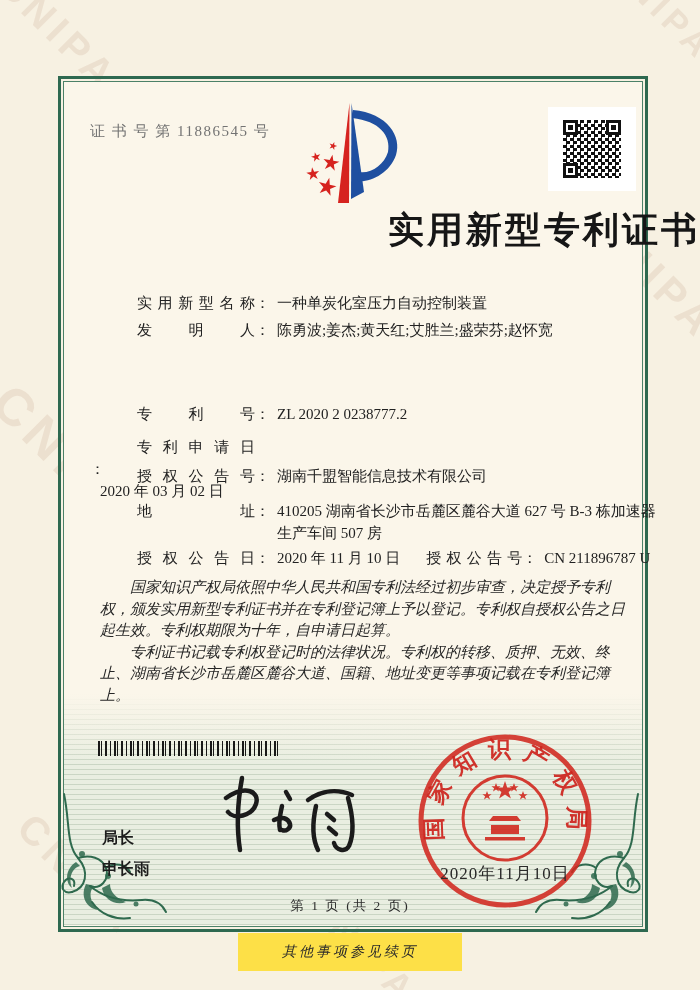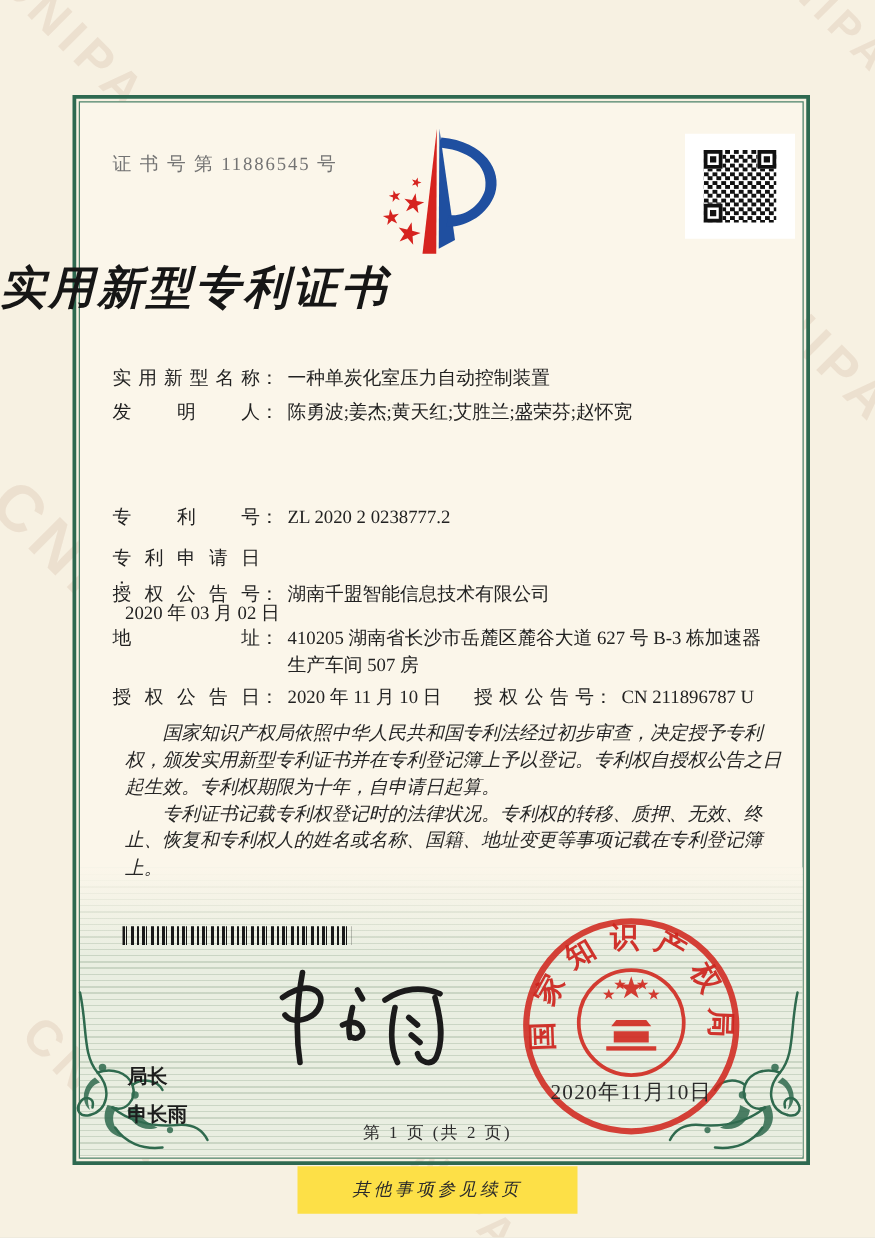--- a/index.html
+++ b/index.html
@@ -23,40 +23,40 @@
   #orn-left{left:56px;top:792px;}
   #orn-right{left:534px;top:792px;transform:scaleX(-1);}
   
   #cert-no{position:absolute;left:90px;top:122px;font-size:15px;letter-spacing:1.5px;color:#737373;}
   #logo{position:absolute;left:300px;top:95px;}
   #qrbox{position:absolute;left:548px;top:107px;width:88px;height:84px;background:#fff;}
   #qr{position:absolute;left:15px;top:13px;width:58px;height:58px;
       background:#fff repeating-conic-gradient(#111 0% 25%,#fff 0% 50%);background-size:7px 7px;}
   .finder{position:absolute;width:15px;height:15px;border:3px solid #111;background:#fff;box-sizing:border-box;}
   .finder::after{content:"";position:absolute;left:2px;top:2px;width:5px;height:5px;background:#111;}
-  #title{position:absolute;left:0;right:0;top:206px;text-align:left;
-         font-size:36px;font-weight:bold;letter-spacing:3px;color:#161616;font-style:italic;}
+  #title{position:absolute;left:0;right:0;top:206px;text-align:right;
+         font-size:36px;font-weight:bold;letter-spacing:3px;color:#161616;}
   
   .row{position:absolute;left:90px;display:flex;align-items:flex-start;
        font-size:15px;color:#222;line-height:22px;}
-  .lbl{display:inline-block;width:118px;text-align:justify;text-align-last:justify;}
+  .lbl{display:inline-block;width:118px;text-align:justify;text-align-last:justify;margin-left:47px;}
   .lbl2{display:inline-block;width:96px;text-align:justify;text-align-last:justify;}
   .colon{display:inline-block;width:12px;}
   .val{display:inline-block;margin-left:10px;max-width:392px;}
   .pair2{margin-left:26px;}
   
   #paras{position:absolute;left:100px;top:577px;width:528px;font-family:Liberation Serif, serif;}
   #paras p{margin:0;text-indent:2em;font-size:15px;line-height:21.5px;
            font-style:italic;color:#262626;}
   
   #barcode{position:absolute;left:98px;top:741px;width:183px;height:15px;
            background:repeating-linear-gradient(90deg,#181818 0 2px,transparent 2px 3px,
              #181818 3px 4px,transparent 4px 7px,#181818 7px 9px,transparent 9px 12px,
              #181818 12px 13px,transparent 13px 16px);}
-  #signer{position:absolute;left:102px;top:846px;font-size:16px;font-weight:bold;
+  #signer{position:absolute;left:102px;top:822px;font-size:16px;font-weight:bold;
           color:#1d1d1d;line-height:31px;font-family:"Liberation Sans","DejaVu Sans",sans-serif;}
   #signature{position:absolute;left:212px;top:770px;}
   #seal{position:absolute;left:415px;top:733px;}
   #page-num{position:absolute;left:0;right:0;top:897px;text-align:center;
             font-size:13.5px;letter-spacing:2px;color:#2c2c2c;}
   #note-box{position:absolute;left:238px;top:933px;width:224px;height:38px;background:#fde047;
             display:flex;align-items:center;justify-content:center;}
   #note-box span{font-size:14px;font-style:italic;letter-spacing:3px;color:#2a2a2a;}
 </style>
 </head>
@@ -182,21 +182,21 @@
       <span class="colon">：</span>
     <span class="val">2020 年 11 月 10 日</span>
     <span class="pair2"></span>
     <span class="lbl2">授权公告号</span>
       <span class="colon">：</span>
     <span class="val">CN 211896787 U</span>
   </div>
 
   <div id="paras">
     <p>国家知识产权局依照中华人民共和国专利法经过初步审查，决定授予专利权，颁发实用新型专利证书并在专利登记簿上予以登记。专利权自授权公告之日起生效。专利权期限为十年，自申请日起算。</p>
-    <p>专利证书记载专利权登记时的法律状况。专利权的转移、质押、无效、终止、恢复和专利权人的姓名或名称、国籍、地址变更等事项记载在专利登记簿上。</p>
+    <p>专利证书记载专利权登记时的法律状况。专利权的转移、质押、无效、终止、湖南省长沙市岳麓区麓谷大道、国籍、地址变更等事项记载在专利登记簿上。</p>
   </div>
 
   <div id="barcode"></div>
 
   <div id="signer">
     <div>局长</div>
     <div>申长雨</div>
   </div>
 
   <svg id="signature" width="160" height="92" viewBox="0 0 160 92">

